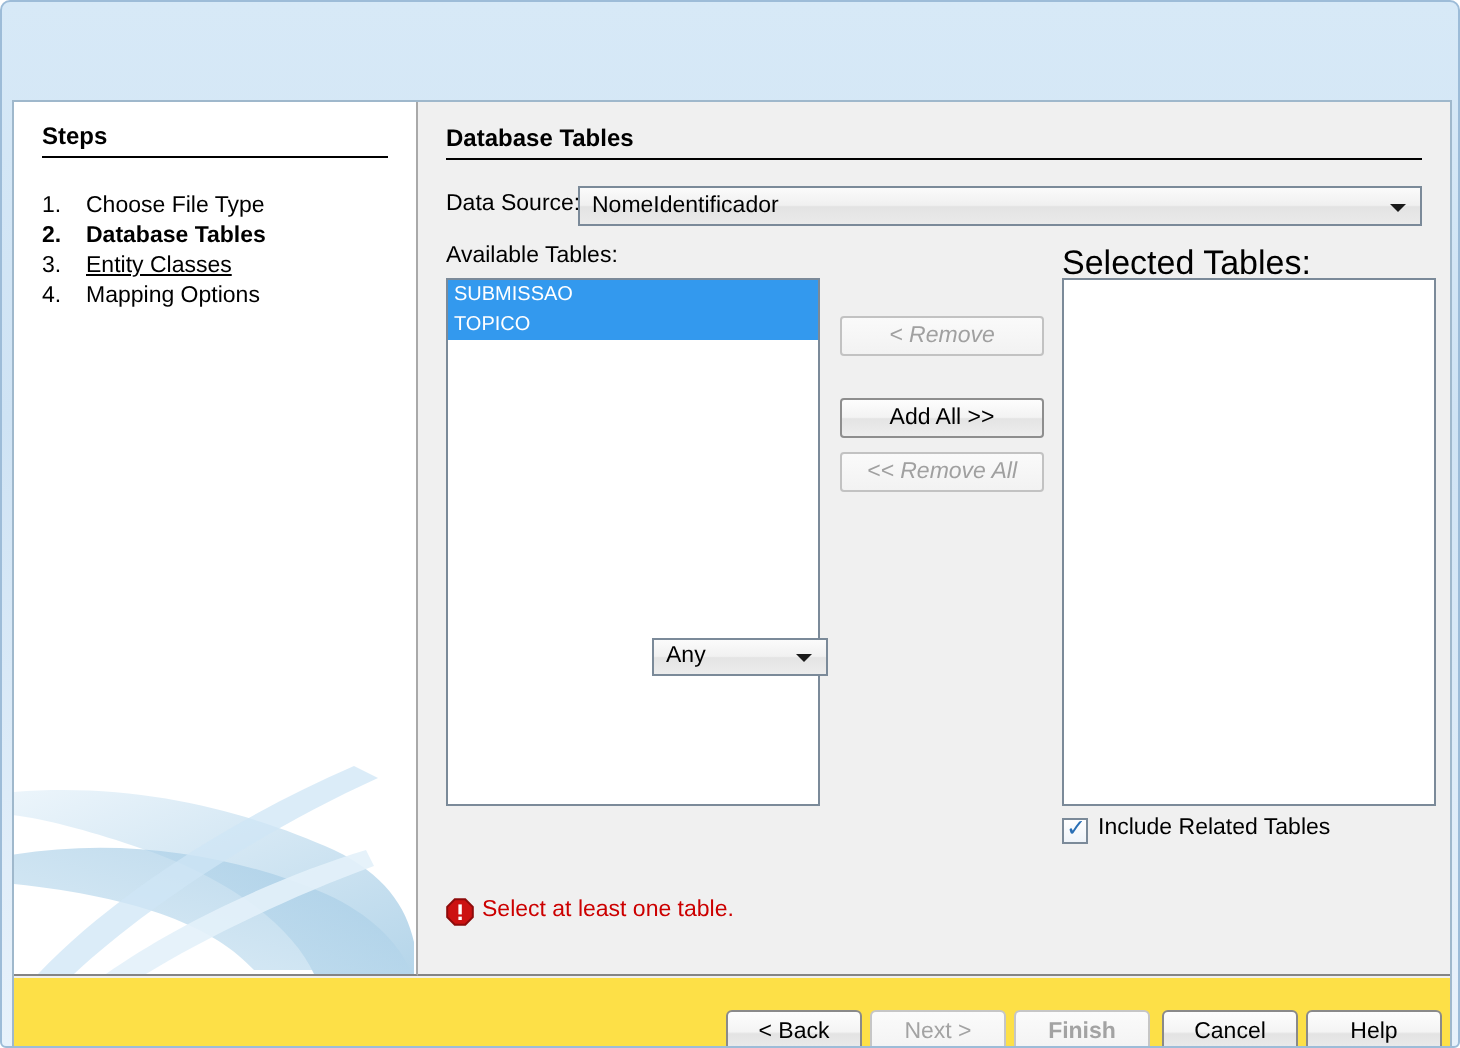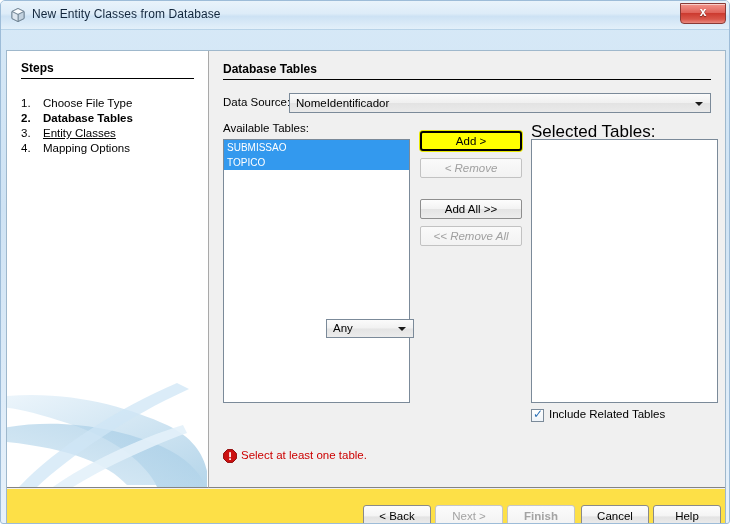--- a/index.html
+++ b/index.html
@@ -357,34 +357,20 @@
   #fb-next   { left: 428px; }
   #fb-finish { left: 500px; font-weight: bold; }
   #fb-cancel { left: 574px; }
   #fb-help   { left: 646px; }
 </style>
 </head>
 <body>
 
 <div id="window">
 
-  <div id="titlebar">
-    <span id="title-icon">
-      <svg width="16" height="16" viewBox="0 0 16 16">
-        <polygon points="8,1.5 14,4.5 14,11.5 8,14.5 2,11.5 2,4.5" fill="#e8eef4" stroke="#6a7d8e" stroke-width="1"></polygon>
-        <polygon points="8,1.5 14,4.5 8,7.5 2,4.5" fill="#fbfdff" stroke="#6a7d8e" stroke-width="0.8"></polygon>
-        <polygon points="8,7.5 14,4.5 14,11.5 8,14.5" fill="#c3d2df" stroke="#6a7d8e" stroke-width="0.8"></polygon>
-        <polygon points="2,4.5 8,7.5 8,14.5 2,11.5" fill="#dde6ef" stroke="#6a7d8e" stroke-width="0.8"></polygon>
-      </svg>
-    </span>
-    <span id="title-text">New Entity Classes from Database</span>
-    <div id="close-button">
-      <span class="x">x</span>
-    </div>
-  </div>
 
   <div id="client">
 
     <div id="steps-panel">
       <div id="steps-title">Steps</div>
       <div id="steps-rule"></div>
 
       <div class="step-row" style="top:46px;">
         <span class="step-num">1.</span><span class="step-label">Choose File Type</span>
       </div>
@@ -429,21 +415,20 @@
       <div id="available-label">Available Tables:</div>
       <div id="selected-label">Selected Tables:</div>
 
       <div id="available-list" class="listbox">
         <div class="list-item selected">SUBMISSAO</div>
         <div class="list-item selected">TOPICO</div>
       </div>
 
       <div id="selected-list" class="listbox"></div>
 
-      <div class="xbtn" id="btn-add">Add &gt;</div>
       <div class="xbtn disabled" id="btn-remove">&lt; Remove</div>
       <div class="xbtn" id="btn-addall">Add All &gt;&gt;</div>
       <div class="xbtn disabled" id="btn-removeall">&lt;&lt; Remove All</div>
 
       <div id="any-combo">
         <span class="cb-text">Any</span>
         <span class="cb-arrow"></span>
       </div>
 
       <div id="include-related">

